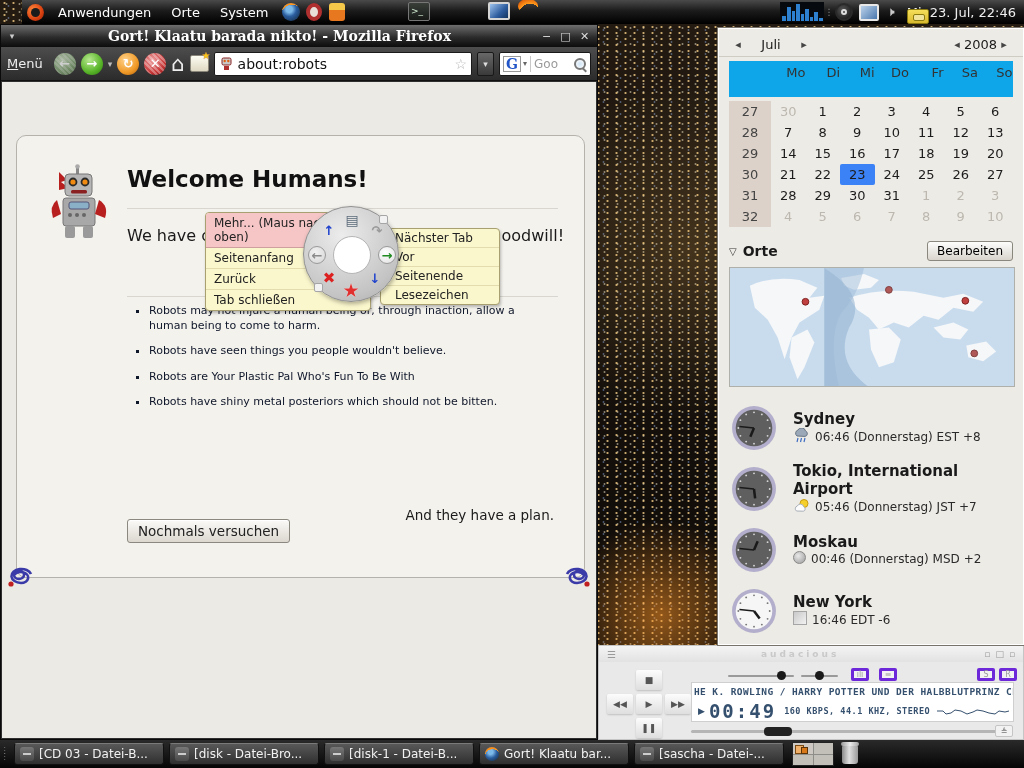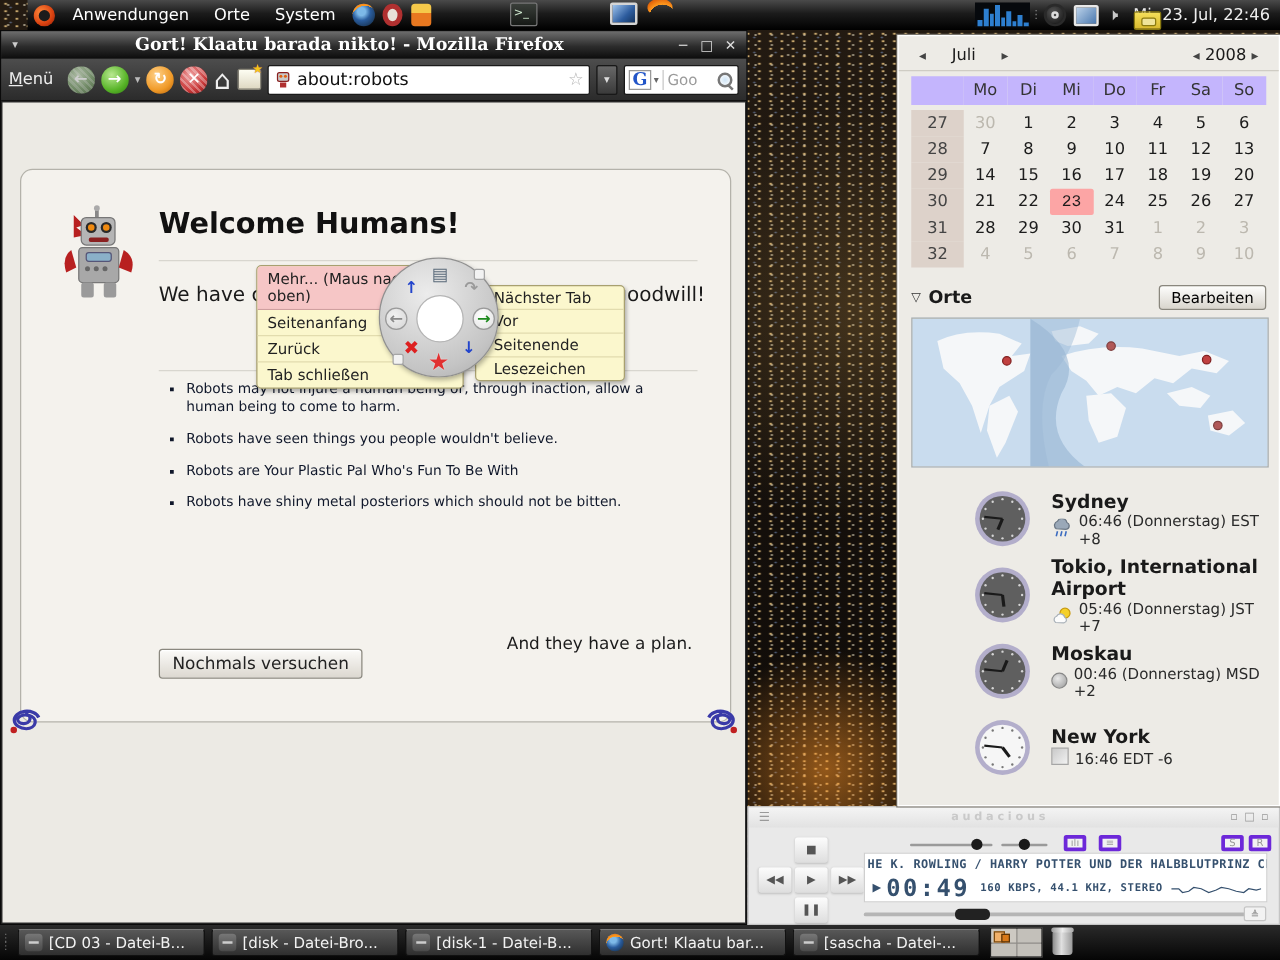--- a/index.html
+++ b/index.html
@@ -113,31 +113,31 @@
   .pie-notch{position:absolute;width:9px;height:9px;background:#f2f2f2;border:1px solid #a5a5a5;border-radius:2px;}
 
   
   .clock-pop{position:absolute;left:718px;top:28px;width:306px;height:617px;background:#edebe6;border:1px solid #fff;box-shadow:0 0 0 1px #77736b;z-index:30;font-size:13px;color:#1a1a1a;}
   .cal-head{display:flex;align-items:center;padding:8px 12px 4px;border-bottom:1px solid #cfccc4;}
   .cal-head .arrow{color:#444;font-size:11px;width:14px;text-align:center;}
   .cal-head .mon{width:52px;text-align:center;}
   .cal-head .sp{flex:1;}
   .cal-grid{display:grid;grid-template-columns:42px repeat(7,34.5px);margin:4px 10px 0;}
   .cal-cell{height:21px;line-height:21px;text-align:center;font-size:13px;color:#1c1c1c;}
-  .cal-cell.hd{background:#c4b5fd;height:23px;line-height:24px;color:#333;}
+  .cal-cell.hd{background:#0ea5e9;height:36px;line-height:24px;color:#333;text-align:right;}
   .cal-cell.wk{background:#ddd2ca;color:#444;}
   .cal-cell.muted{color:#bcb8af;}
-  .cal-cell.selected{background:#fca5a5;border-radius:2px;font-family:Liberation Mono, monospace;}
+  .cal-cell.selected{background:#3b82f6;border-radius:2px;}
   .orte-row{display:flex;align-items:center;margin:14px 10px 6px;}
   .orte-row .tri{font-size:10px;color:#333;margin-right:6px;}
   .orte-row .lbl{font-weight:bold;font-size:14px;}
   .edit-btn{margin-left:auto;padding:2px 9px;font-size:12px;background:linear-gradient(#fdfdfc,#d9d5cd);border:1px solid #8a877e;border-radius:3px;}
   .map{position:relative;margin:4px 10px;width:286px;height:120px;background:#c9dcee;border:1px solid #b0b0aa;overflow:hidden;}
   .map svg{position:absolute;inset:0;}
-  .loc-list{margin-top:10px;padding-left:48px;}
+  .loc-list{margin-top:10px;}
   .loc-row{display:flex;align-items:center;height:61px;padding-left:12px;}
   .loc-clock{flex:none;margin-right:16px;}
   .loc-name{font-weight:bold;font-size:15px;line-height:1.2;}
   .loc-sub{display:flex;align-items:center;gap:5px;font-size:12px;color:#2a2a2a;}
   .wx{display:none;}
   .loc-weather.rain .wx-rain{display:inline-block;}
   .loc-weather.psun .wx-psun{display:inline-block;}
   .loc-weather.moon .wx-moon{display:inline-block;}
   .loc-weather.sq .wx-sq{display:inline-block;}
   .wx-sq{width:14px;height:14px;background:linear-gradient(135deg,#c9c9c9,#f2f2f2);border:1px solid #a5a5a5;}

